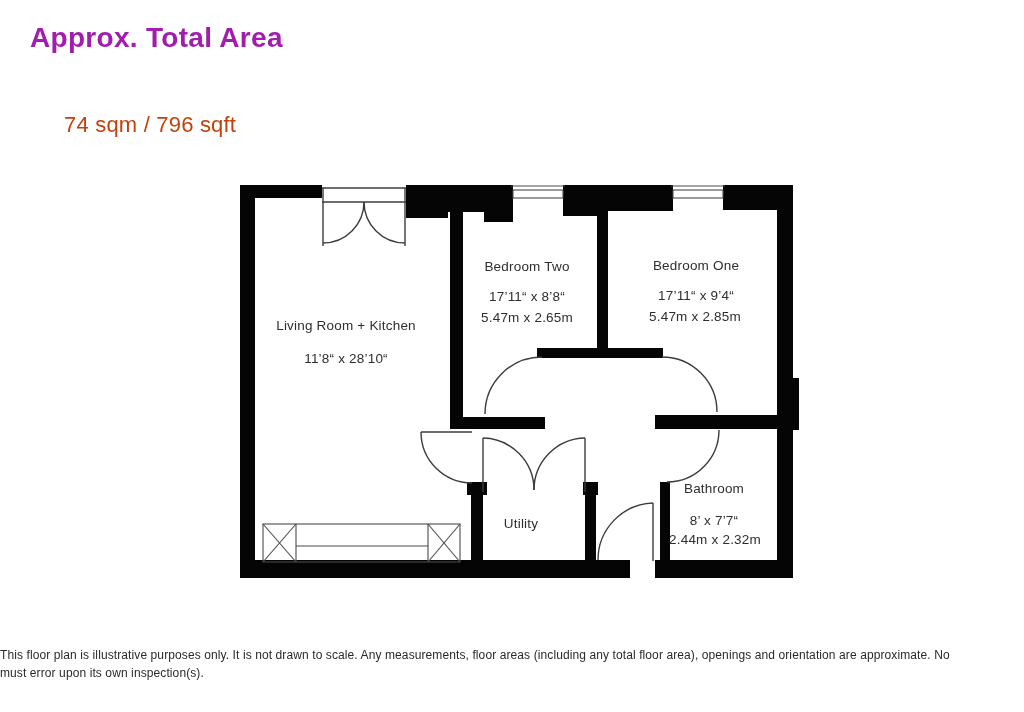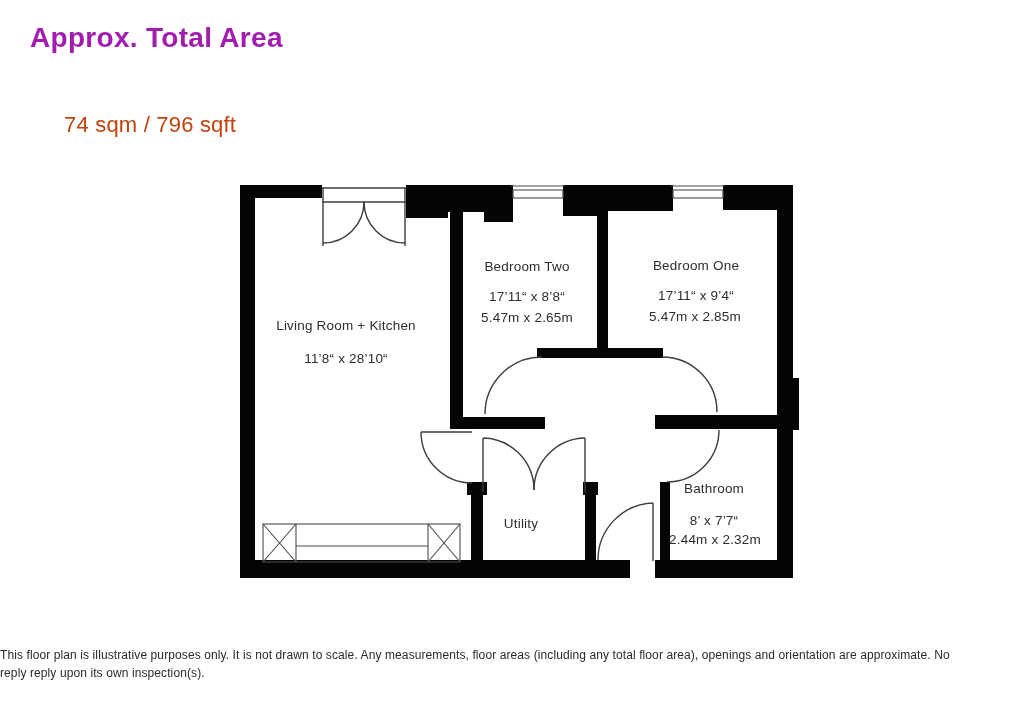--- a/index.html
+++ b/index.html
@@ -127,14 +127,14 @@
   </g>
   <g>
     <text x="714" y="493" text-anchor="middle">Bathroom</text>
     <text x="714" y="525" text-anchor="middle">8’ x 7’7“</text>
     <text x="715" y="544" text-anchor="middle">2.44m x 2.32m</text>
   </g>
 </svg>
 
 <div class="footer">
   <div>This floor plan is illustrative purposes only. It is not drawn to scale. Any measurements, floor areas (including any total floor area), openings and orientation are approximate. No</div>
-  <div>reply reply upon its own inspection(s).</div>
+  <div>must error upon its own inspection(s).</div>
 </div>
 
 </body></html>

